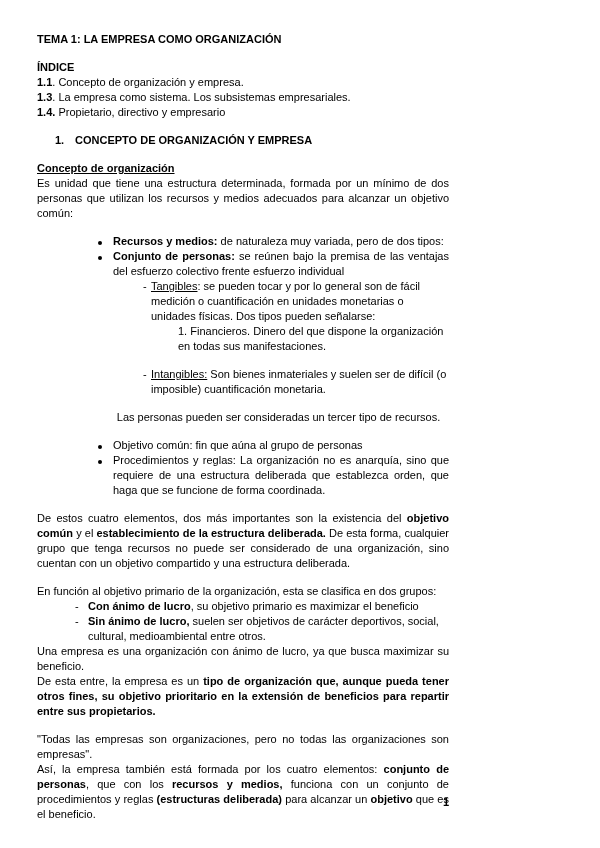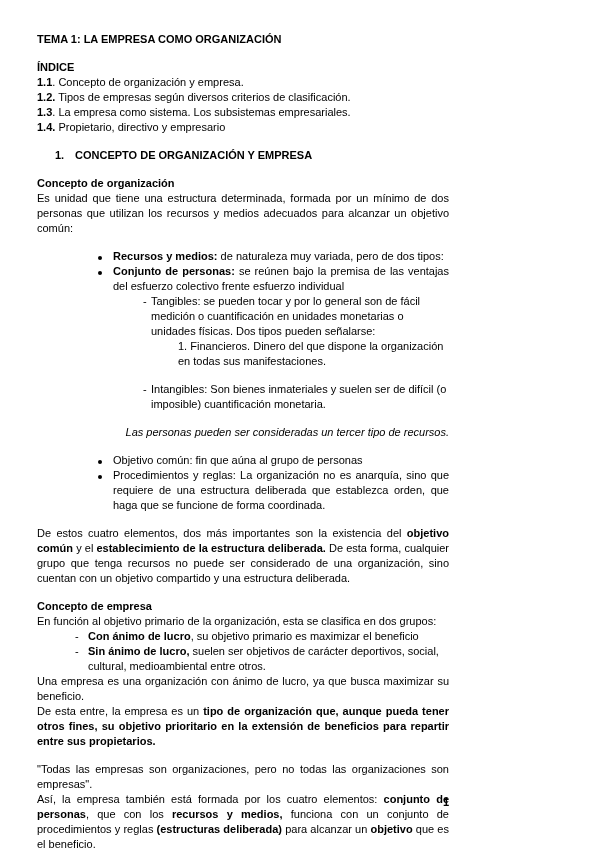--- a/index.html
+++ b/index.html
@@ -17,21 +17,21 @@
     font-size: 11px;
     line-height: 15px;
     overflow: hidden;
   }
   .content {
     padding: 32px 37px 0 37px;
   }
   .blk { text-align: justify; }
   .blk .txt { display: block; flex: 1 1 auto; text-align: inherit; }
   .b { font-weight: bold; }
-  .u { }
+  .u { text-decoration: underline; }
 
   .title { font-weight: bold; text-align: left; }
   .h2u   { text-align: left; }
   .spacer { height: 13px; }
 
   .hnum { display: flex; padding-left: 18px; font-weight: bold; text-align: left; }
   .hnum .marker { flex: 0 0 20px; }
 
   .bullet { display: flex; padding-left: 61px; }
   .bullet .marker { flex: 0 0 15px; }
@@ -41,21 +41,21 @@
     border-radius: 50%;
     background: #000;
     margin-top: 6px;
   }
 
   .dash2 { display: flex; padding-left: 106px; text-align: left; }
   .dash2 .marker { flex: 0 0 8px; }
 
   .num3 { padding-left: 141px; text-align: left; }
 
-  .indent1 { padding-left: 71px; text-align: right; font-style: italic; }
+  .indent1 { padding-left: 71px; text-align: center; }
 
   .dashlist { display: flex; padding-left: 38px; text-align: left; }
   .dashlist .marker { flex: 0 0 13px; }
 
   .page-number {
     position: absolute;
     right: 37px;
     top: 795px;
     font-weight: bold;
   }
@@ -67,23 +67,20 @@
   <div class="content" id="doc-content">
       <div class="blk title">
         <span class="txt"><span class="b">TEMA 1: LA EMPRESA COMO ORGANIZACIÓN</span></span>
       </div>
       <div class="blk spacer"></div>
       <div class="blk p">
         <span class="txt"><span class="b">ÍNDICE</span></span>
       </div>
       <div class="blk p">
         <span class="txt"><span class="b">1.1</span><span>. Concepto de organización y empresa.</span></span>
-      </div>
-      <div class="blk p">
-        <span class="txt"><span class="b">1.2.</span><span> Tipos de empresas según diversos criterios de clasificación.</span></span>
       </div>
       <div class="blk p">
         <span class="txt"><span class="b">1.3</span><span>. La empresa como sistema. Los subsistemas empresariales.</span></span>
       </div>
       <div class="blk p">
         <span class="txt"><span class="b">1.4.</span><span> Propietario, directivo y empresario</span></span>
       </div>
       <div class="blk spacer"></div>
       <div class="blk hnum">
         <span class="marker">1.</span>
@@ -128,23 +125,20 @@
       </div>
       <div class="blk bullet">
         <span class="marker"><span class="disc"></span></span>
         <span class="txt"><span>Procedimientos y reglas: La organización no es anarquía, sino que requiere de una estructura deliberada que establezca orden, que haga que se funcione de forma coordinada.</span></span>
       </div>
       <div class="blk spacer"></div>
       <div class="blk p">
         <span class="txt"><span>De estos cuatro elementos, dos más importantes son la existencia del </span><span class="b">objetivo común</span><span> y el </span><span class="b">establecimiento de la estructura deliberada.</span><span> De esta forma, cualquier grupo que tenga recursos no puede ser considerado de una organización, sino cuentan con un objetivo compartido y una estructura deliberada.</span></span>
       </div>
       <div class="blk spacer"></div>
-      <div class="blk h2u">
-        <span class="txt"><span class="b u">Concepto de empresa</span></span>
-      </div>
       <div class="blk p">
         <span class="txt"><span>En función al objetivo primario de la organización, esta se clasifica en dos grupos:</span></span>
       </div>
       <div class="blk dashlist">
         <span class="marker">-</span>
         <span class="txt"><span class="b">Con ánimo de lucro</span><span>, su objetivo primario es maximizar el beneficio</span></span>
       </div>
       <div class="blk dashlist">
         <span class="marker">-</span>
         <span class="txt"><span class="b">Sin ánimo de lucro,</span><span> suelen ser objetivos de carácter deportivos, social, cultural, medioambiental entre otros.</span></span>

